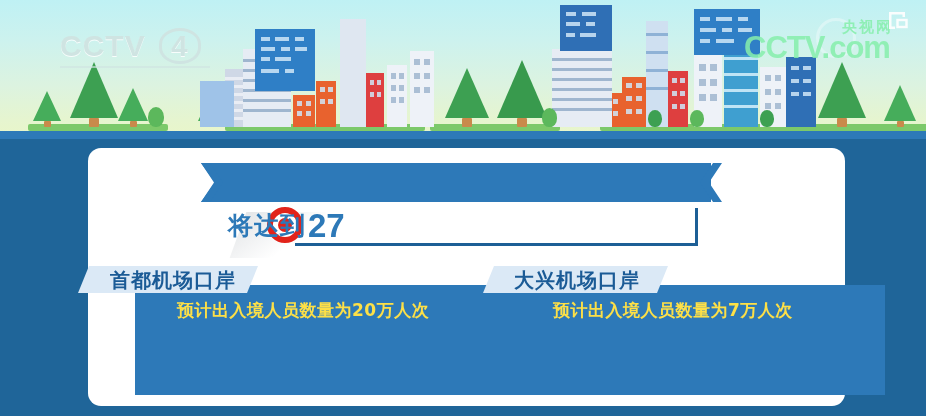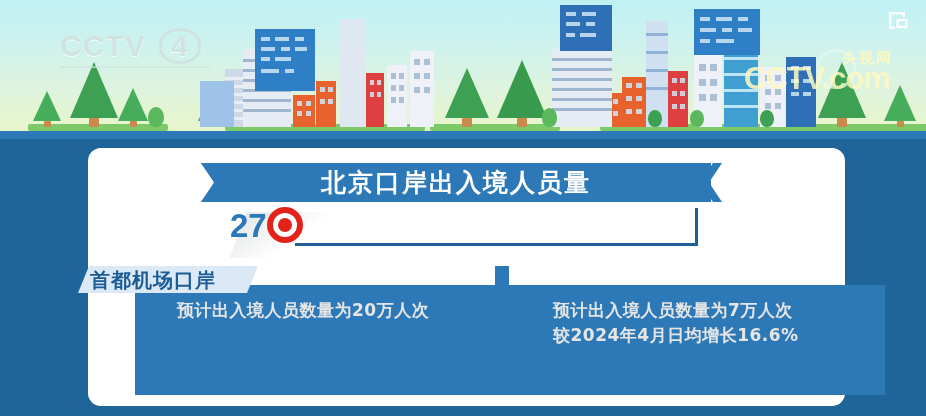--- a/index.html
+++ b/index.html
@@ -26,21 +26,21 @@
 
   
   .cctv4{position:absolute;left:52px;top:28px;width:190px;height:56px;margin-left:8px;}
   .cctv4 .l1{font:700 30px/1 "Liberation Sans",sans-serif;letter-spacing:1px;color:#cfe4e2;
              text-shadow:0 1px 0 rgba(255,255,255,.85);}
   .cctv4 .num{display:inline-block;border:3px solid #cfe4e2;border-radius:50%/45%;
               padding:0 9px;margin-left:4px;line-height:30px;}
   .cctv4 .l2{margin-top:4px;font:700 20px/1 "DejaVu Sans",sans-serif;letter-spacing:4px;color:#cfe4e2;}
   .cctv4 .bar{height:2px;background:#cfe4e2;opacity:.65;margin:2px 0 3px;width:150px;}
 
-  .wm{position:absolute;left:744px;top:47px;width:170px;height:54px;color:#fef9c3;opacity:.85;}
+  .wm{position:absolute;left:744px;top:16px;width:170px;height:54px;color:#86efac;opacity:.85;}
   .wm .cn{position:absolute;left:98px;top:4px;font:700 15px/1 "DejaVu Sans",sans-serif;letter-spacing:2px;}
   .wm .en{position:absolute;left:0;top:16px;font:700 31px/1 "Liberation Sans",sans-serif;letter-spacing:-1px;}
   .wm .ring{position:absolute;left:72px;top:2px;width:34px;height:34px;border:3px solid #e4f7f7;border-radius:50%;
             opacity:.8;}
   .corner-logo{position:absolute;right:16px;top:10px;width:24px;height:21px;opacity:.92;}
 
   
   .card{position:absolute;left:88px;top:148px;width:757px;height:258px;background:#ffffff;border-radius:13px;}
 
   
@@ -66,27 +66,27 @@
   .tshadow{position:absolute;left:150px;top:64px;width:80px;height:46px;
            background:linear-gradient(135deg,rgba(120,130,140,.20),rgba(120,130,140,0) 70%);
            transform:skewX(-20deg);}
 
   
   .panel{position:absolute;top:137px;background:#2d79b8;}
   .panel.left{left:47px;width:381px;height:110px;}
   .panel.right{left:417px;width:380px;height:110px;text-decoration:underline;}
   .panel-body{position:absolute;left:0;top:0;right:0;bottom:0;padding:13px 0 0 42px;box-sizing:border-box;}
   .panel.right .panel-body{padding-left:48px;}
-  .pline{color:#e5e5e5;font:700 17px/25px "DejaVu Sans",sans-serif;letter-spacing:.5px;white-space:nowrap;}
+  .pline{color:#fde047;font:700 17px/25px "DejaVu Sans",sans-serif;letter-spacing:.5px;white-space:nowrap;}
 
   .phead{position:absolute;top:118px;height:27px;background:#dbe9f6;
          display:flex;align-items:center;}
   .phead.left{left:-10px;width:180px;clip-path:polygon(11px 0,180px 0,169px 27px,0 27px);}
   .phead.right{left:395px;width:185px;clip-path:polygon(11px 0,185px 0,174px 27px,0 27px);}
-  .phead span{margin-left:12px;color:#1b5b96;font:700 20px/1 "DejaVu Sans",sans-serif;letter-spacing:1px;}
+  .phead span{margin-left:32px;color:#1b5b96;font:700 20px/1 "DejaVu Sans",sans-serif;letter-spacing:1px;}
   .phead.right span{margin-left:31px;}
   .headshadow{position:absolute;top:118px;height:27px;width:14px;background:#2d79b8;}
 </style>
 </head>
 <body>
 
 <div id="stage">
 
   <div class="scene">
 
@@ -314,41 +314,43 @@
   <svg class="corner-logo" viewBox="0 0 24 21">
     <path d="M3 2 h16 v5 h-2.5 V4.5 H5.5 v12 H9 v2.5 H3 Z" fill="#ffffff"></path>
     <rect x="11.5" y="10" width="9" height="7" fill="none" stroke="#ffffff" stroke-width="2.4"></rect>
   </svg>
 
   <div class="card">
 
     <div class="banner"></div>
     <div class="banner-l"></div>
     <div class="banner-r"></div>
-    <div class="banner-txt">北京口岸出入境人员量</div>
 
     <div class="frame"></div>
     <div class="tshadow"></div>
     <div class="target"></div>
     <div class="subline">
+      <span>将达到</span>
       <span class="big">27</span>
     </div>
 
     <div class="panel left">
       <div class="panel-body">
         <div class="pline">预计出入境人员数量为20万人次</div>
       </div>
     </div>
     <div class="headshadow" style="left:37px;"></div>
     <div class="phead left">
       <span>首都机场口岸</span>
     </div>
 
     <div class="panel right">
       <div class="panel-body">
         <div class="pline">预计出入境人员数量为7万人次</div>
-        <div class="pline">较2024年4月日均增长16.6%</div>
       </div>
     </div>
     <div class="headshadow" style="left:407px;"></div>
+    <div class="phead right">
+      <span>大兴机场口岸</span>
+    </div>
 
   </div>
 </div>
 
 </body></html>

